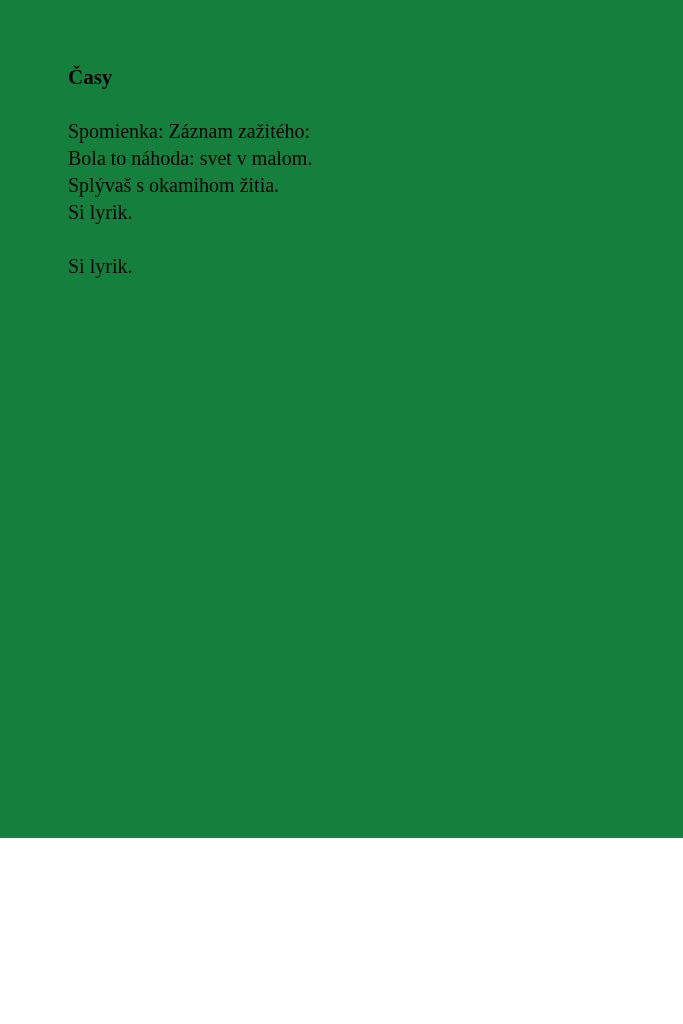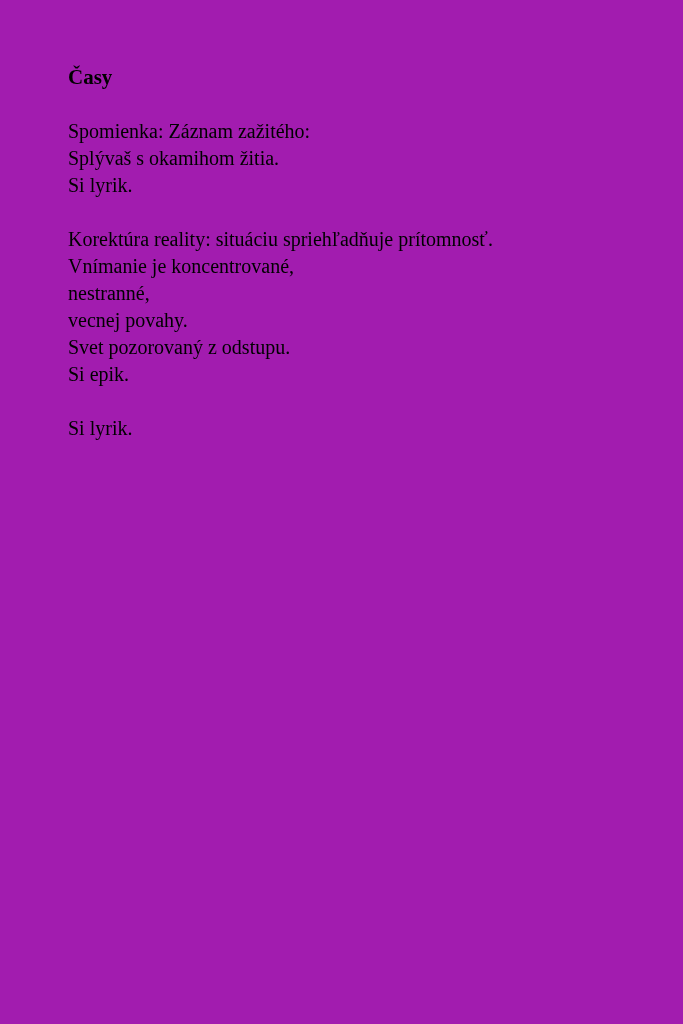--- a/index.html
+++ b/index.html
@@ -3,22 +3,22 @@
 <meta charset="utf-8">
 <style>
   html, body {
     margin: 0;
     padding: 0;
     background: #ffffff;
   }
   .page {
     position: relative;
     width: 683px;
-    height: 1024px;
-    background: #a21caf;
+    height: 838px;
+    background: #15803d;
     overflow: hidden;
   }
   .content {
     box-sizing: border-box;
     padding: 64px 18px 0 68px;
     font-family: "Liberation Serif", "DejaVu Serif", serif;
     font-size: 20px;
     line-height: 27px;
     color: #000000;
   }
@@ -38,29 +38,22 @@
 </style>
 </head>
 <body>
 
 <div class="page">
   <div class="content">
     <h1 class="title">Časy</h1>
     <div id="stanzas">
         <div class="stanza">
           <p>Spomienka: Záznam zažitého:</p>
+          <p>Bola to náhoda: svet v malom.</p>
           <p>Splývaš s okamihom žitia.</p>
           <p>Si lyrik.</p>
-        </div>
-        <div class="stanza">
-          <p>Korektúra reality: situáciu spriehľadňuje prítomnosť.</p>
-          <p>Vnímanie je koncentrované,</p>
-          <p>nestranné,</p>
-          <p>vecnej povahy.</p>
-          <p>Svet pozorovaný z odstupu.</p>
-          <p>Si epik.</p>
         </div>
         <div class="stanza">
           <p>Si lyrik.</p>
         </div>
       </div>
   </div>
 </div>
 
 </body></html>

